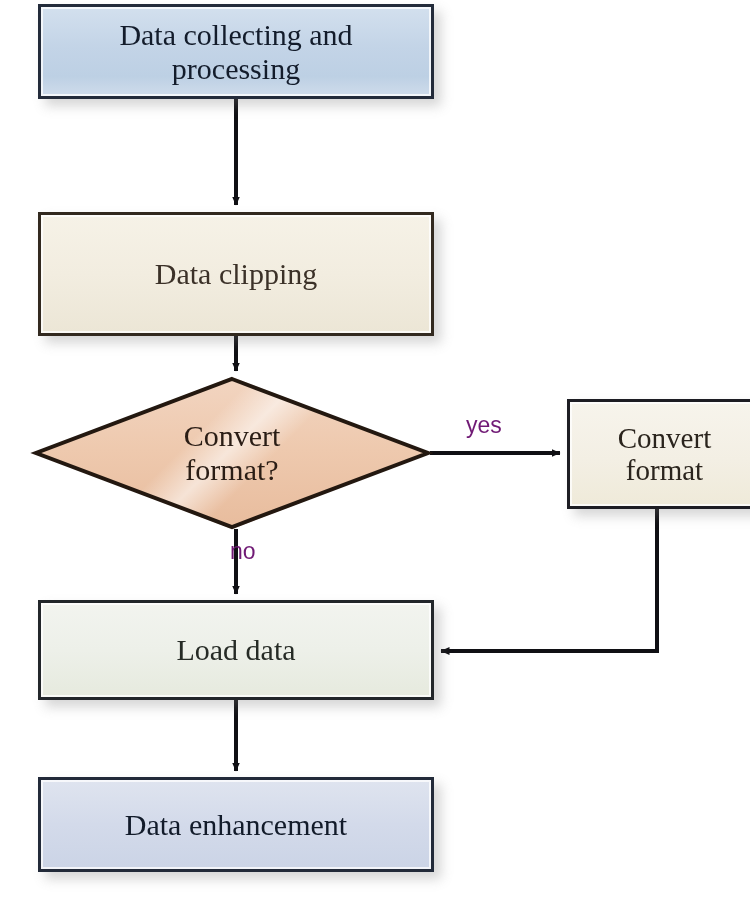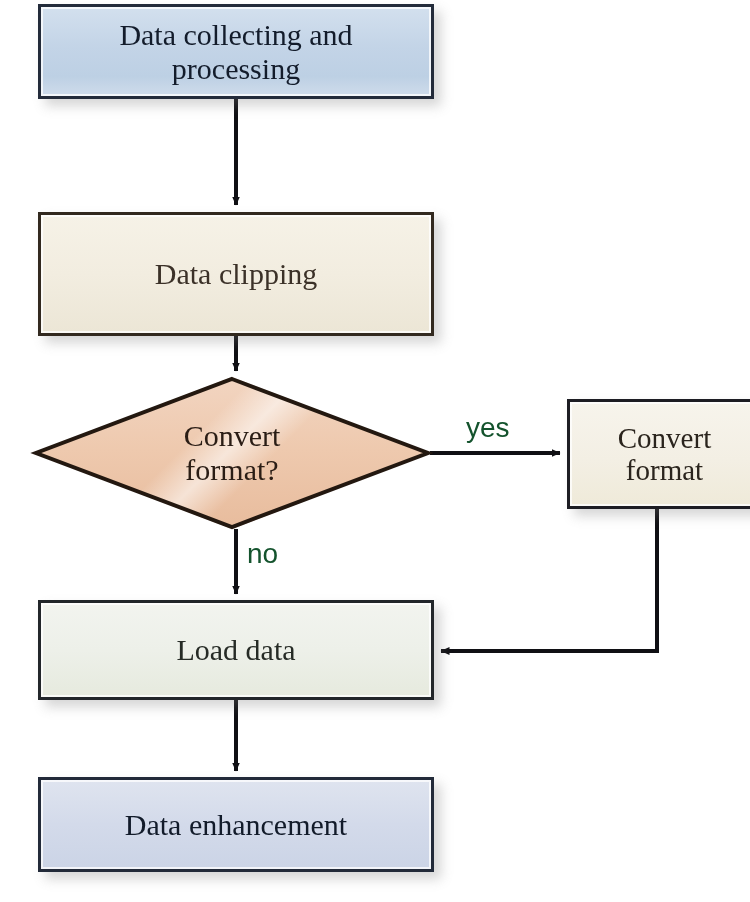--- a/index.html
+++ b/index.html
@@ -120,26 +120,26 @@
     overflow: visible;
   }
   #node-decision .node-label {
     font-size: 30px;
   }
 
   
   .edge-label {
     position: absolute;
     font-family: "Liberation Sans", "DejaVu Sans", sans-serif;
-    font-size: 28px;
-    color: #14532d;
+    font-size: 23px;
+    color: #701a75;
     line-height: 1;
   }
   #label-yes { left: 466px; top: 414px; }
-  #label-no  { left: 247px; top: 540px; }
+  #label-no  { left: 230px; top: 540px; }
 </style>
 </head>
 <body>
 
 <div id="canvas">
 
   <svg id="edges" viewBox="0 0 750 902" width="750" height="902">
     <defs>
       <marker id="arrow" markerWidth="12" markerHeight="12" refX="8.5" refY="4" orient="auto" markerUnits="userSpaceOnUse">
         <path d="M0,0 L9,4 L0,8 z" fill="#101014"></path>

